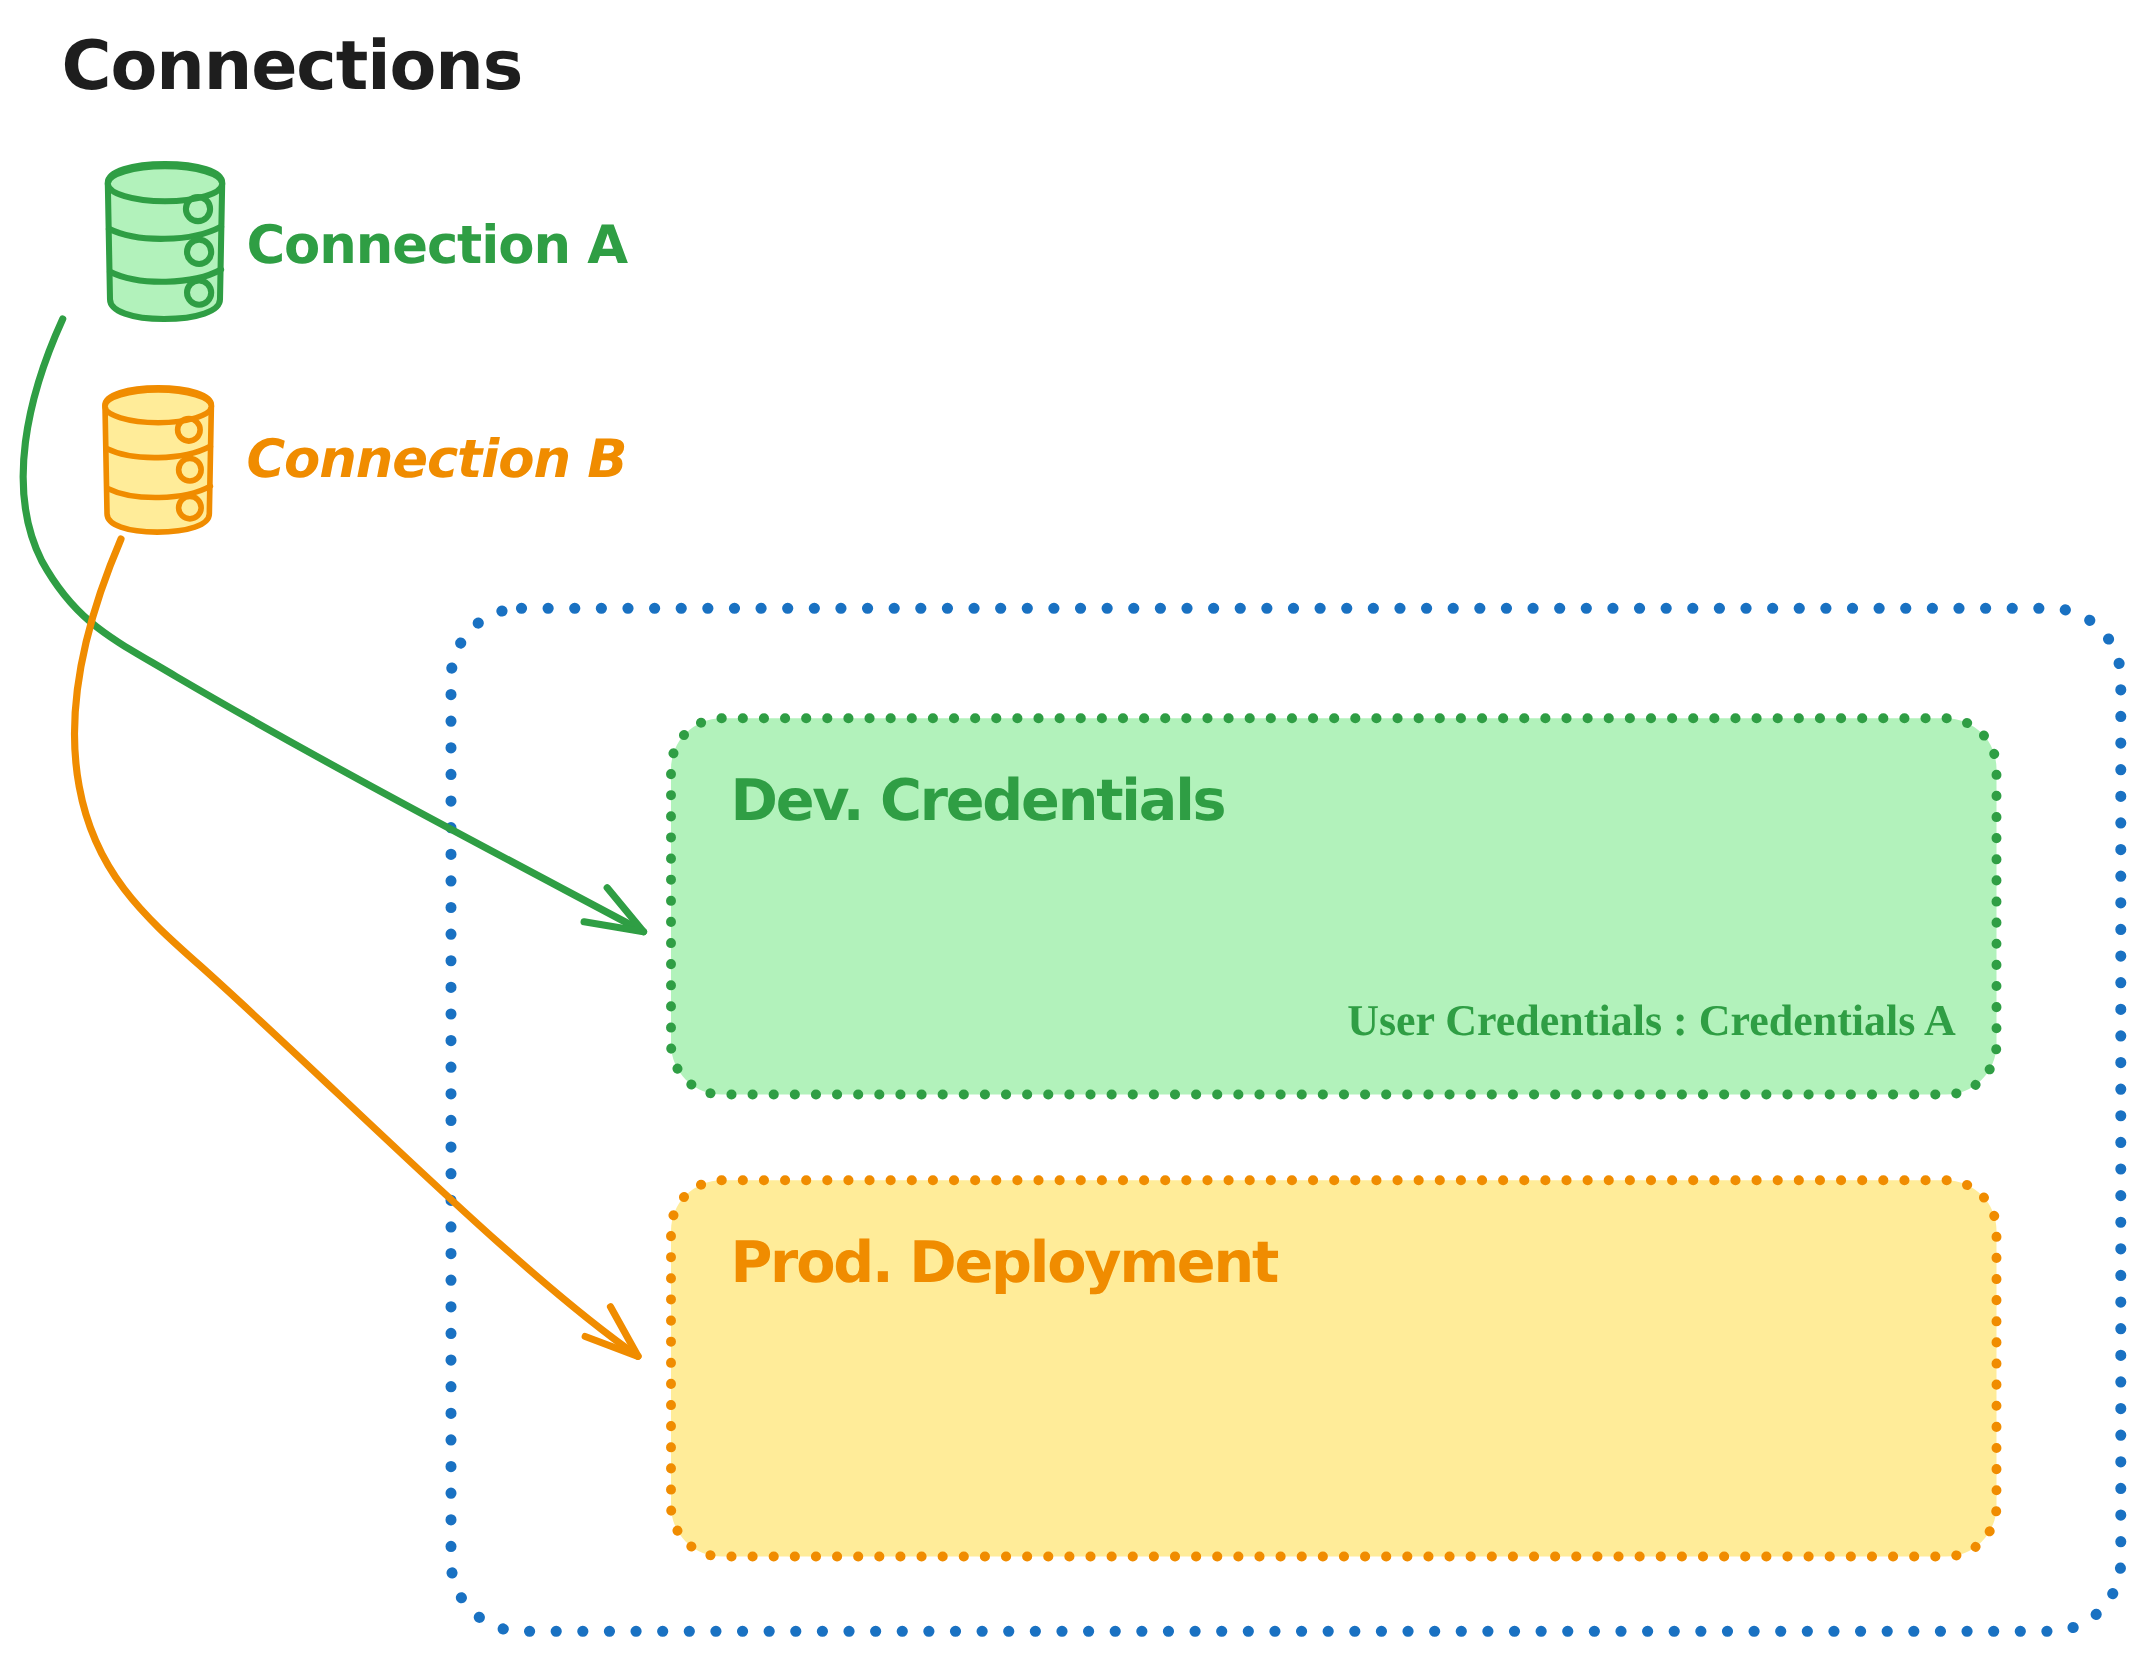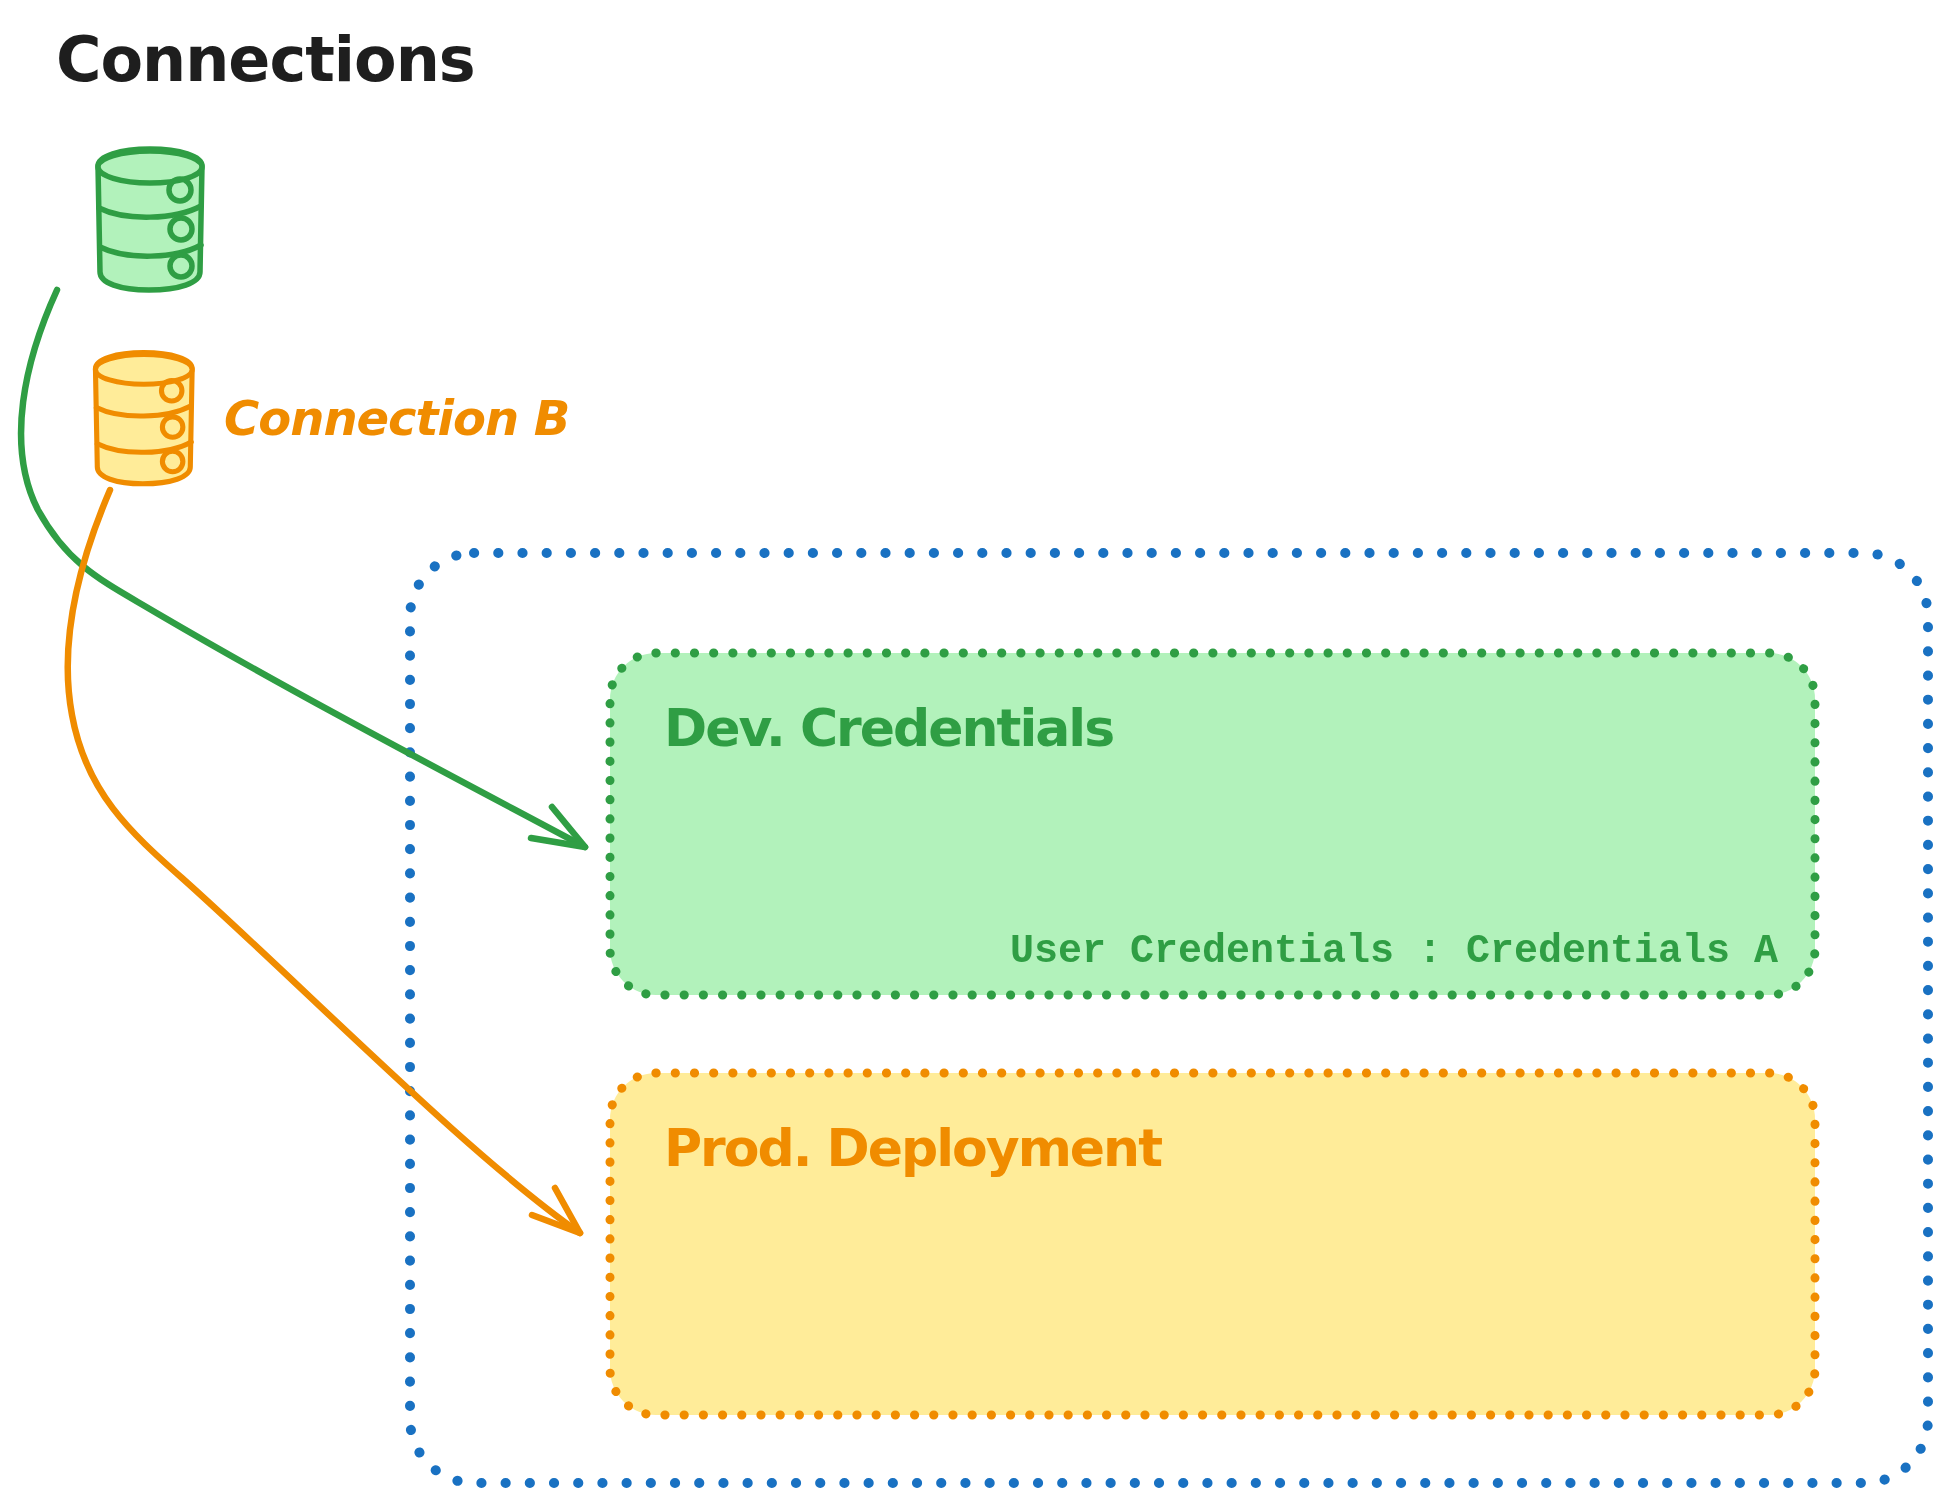--- a/index.html
+++ b/index.html
@@ -52,26 +52,25 @@
     font-weight: bold;
   }
   .title-connections { left: 56px;   top: 26px;   font-size: 62px; color: #1e1e1e; letter-spacing: -1px; }
   .label-a           { left: 224px;  top: 197px;  font-size: 48px; color: #2f9e44; letter-spacing: -1px; }
   .label-b           { left: 224px;  top: 392px;  font-size: 48px; color: #f08c00; letter-spacing: -1px; font-style: italic; }
   .title-project     { left: 1533px; top: 420px;  font-size: 64px; color: #1971c2; letter-spacing: -1px; }
   .env-name          { font-size: 52px; letter-spacing: -2px; }
   .env-name.dev      { left: 664px;  top: 700px;  color: #2f9e44; }
   .env-name.prod     { left: 664px;  top: 1120px; color: #f08c00; }
   .cred {
-    font-family: Liberation Mono, monospace;
+    font-family: Liberation Serif, serif;
     font-size: 40px;
     font-weight: bold;
     right: 170px;
     text-align: right;
-    margin-top: 24px;
   }
   .cred.dev  { top: 906px;  color: #2f9e44; }
   .cred.prod { top: 1332px; color: #f08c00; }
 </style>
 </head>
 <body>
 
 <div class="canvas">
 
   <svg class="layer" viewBox="0 0 1948 1506" aria-hidden="true">
@@ -104,20 +103,21 @@
       <path class="detail" d="M 9 64 C 35 77 85 76 111 62"></path>
       <path class="detail" d="M 10 103 C 36 116 86 115 111 101"></path>
       <circle class="detail" cx="90" cy="46" r="11"></circle>
       <circle class="detail" cx="91" cy="85" r="11"></circle>
       <circle class="detail" cx="91" cy="122" r="11"></circle>
     </g>
   </svg>
 
   <div class="t title-connections">Connections</div>
 
+  <div class="t label-a">Connection A</div>
 
   <div class="t label-b">Connection B</div>
 
 
   <div class="t env-name dev">Dev. Credentials</div>
 
   <div class="t cred dev">User Credentials : Credentials A</div>
 
   <div class="t env-name prod">Prod. Deployment</div>
 

